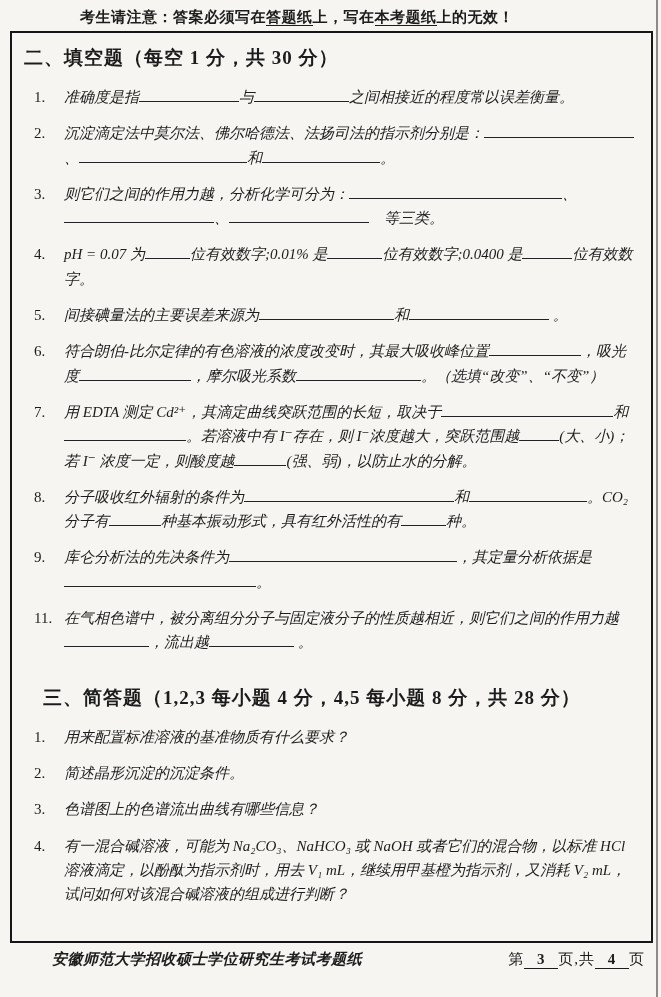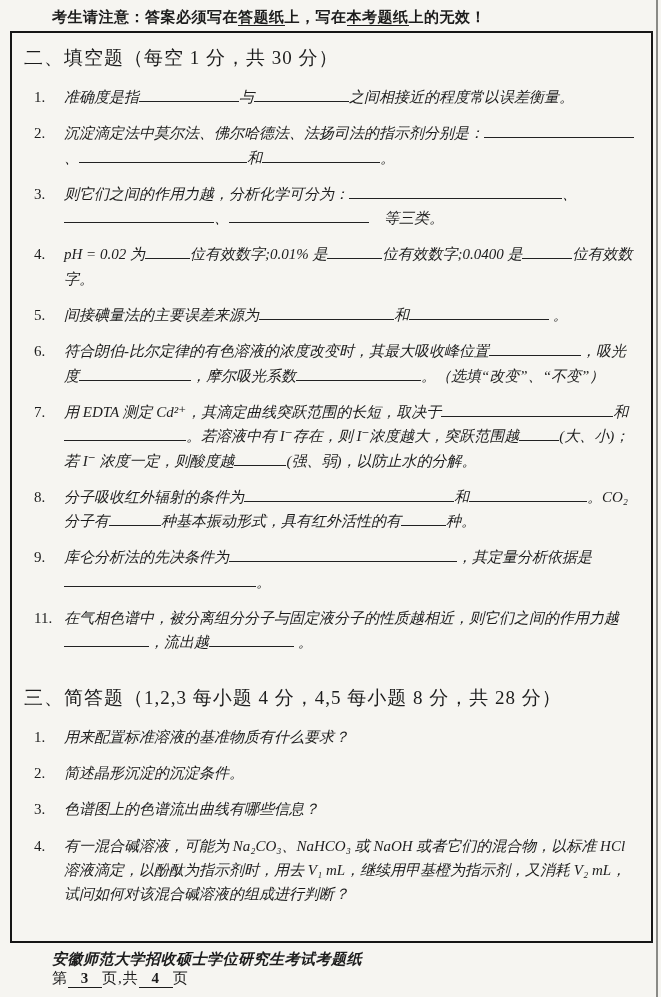--- a/index.html
+++ b/index.html
@@ -9,41 +9,41 @@
     font-family: "Liberation Serif", "DejaVu Serif", serif;
     color: #1c1c1c;
     overflow: hidden;
     position: relative;
   }
   .scan-edge {
     position: absolute; right: 3px; top: 0; bottom: 0;
     width: 2px; background: #8a8a86;
   }
   .notice {
-    margin: 8px 20px 4px 52px;
+    margin: 8px 20px 4px 80px;
     font-weight: bold;
     font-size: 15px;
     letter-spacing: 0.5px;
     white-space: nowrap;
   }
   .notice .u { border-bottom: 1.5px solid #1c1c1c; }
   .exam-box {
     margin: 2px 8px 0 10px;
     border: 2px solid #161616;
     padding: 8px 16px 6px 12px;
     height: 912px;
     overflow: hidden;
   }
   .section-title {
-    font-weight: normal;
+    font-weight: bold;
     font-size: 19px;
     letter-spacing: 1px;
     margin: 4px 0 14px 0;
   }
-  .section-title.gap-top { margin-top: 30px; }
+  .section-title.gap-top { margin-top: 30px; margin-left: 19px; }
   .question {
     display: flex;
     align-items: flex-start;
     margin: 0 0 12px 10px;
     font-size: 15px;
     line-height: 1.62;
   }
   .q-no {
     flex: 0 0 30px;
     white-space: nowrap;
@@ -54,21 +54,20 @@
     border-bottom: 1.2px solid #222;
     height: 15px;
     vertical-align: baseline;
   }
   .footer {
     margin: 7px 16px 0 52px;
     display: flex;
     justify-content: space-between;
     align-items: baseline;
     font-size: 15px;
-    flex-direction: column;
   }
   .school { font-style: italic; font-weight: bold; letter-spacing: 0.5px; }
   .page-indicator { letter-spacing: 1px; }
   .pg-num {
     display: inline-block;
     min-width: 34px;
     text-align: center;
     border-bottom: 1.5px solid #1c1c1c;
     font-weight: bold;
   }
@@ -89,21 +88,21 @@
     <div class="question">
       <span class="q-no">2.</span>
       <span class="q-body"><span>沉淀滴定法中莫尔法、佛尔哈德法、法扬司法的指示剂分别是：</span><span class="blank" style="width: 150px;"></span><span>、</span><span class="blank" style="width: 168px;"></span><span>和</span><span class="blank" style="width: 118px;"></span><span>。</span></span>
     </div>
     <div class="question">
       <span class="q-no">3.</span>
       <span class="q-body"><span>则它们之间的作用力越，分析化学可分为：</span><span class="blank" style="width: 213px;"></span><span>、</span><span class="blank" style="width: 150px;"></span><span>、</span><span class="blank" style="width: 140px;"></span><span>　等三类。</span></span>
     </div>
     <div class="question">
       <span class="q-no">4.</span>
-      <span class="q-body"><span>pH = 0.02 为</span><span class="blank" style="width: 45px;"></span><span>位有效数字;0.01% 是</span><span class="blank" style="width: 55px;"></span><span>位有效数字;0.0400 是</span><span class="blank" style="width: 50px;"></span><span>位有效数字。</span></span>
+      <span class="q-body"><span>pH = 0.07 为</span><span class="blank" style="width: 45px;"></span><span>位有效数字;0.01% 是</span><span class="blank" style="width: 55px;"></span><span>位有效数字;0.0400 是</span><span class="blank" style="width: 50px;"></span><span>位有效数字。</span></span>
     </div>
     <div class="question">
       <span class="q-no">5.</span>
       <span class="q-body"><span>间接碘量法的主要误差来源为</span><span class="blank" style="width: 135px;"></span><span>和</span><span class="blank" style="width: 140px;"></span><span> 。</span></span>
     </div>
     <div class="question">
       <span class="q-no">6.</span>
       <span class="q-body"><span>符合朗伯-比尔定律的有色溶液的浓度改变时，其最大吸收峰位置</span><span class="blank" style="width: 92px;"></span><span>，吸光度</span><span class="blank" style="width: 112px;"></span><span>，摩尔吸光系数</span><span class="blank" style="width: 125px;"></span><span>。（选填“改变”、“不变”）</span></span>
     </div>
     <div class="question">

